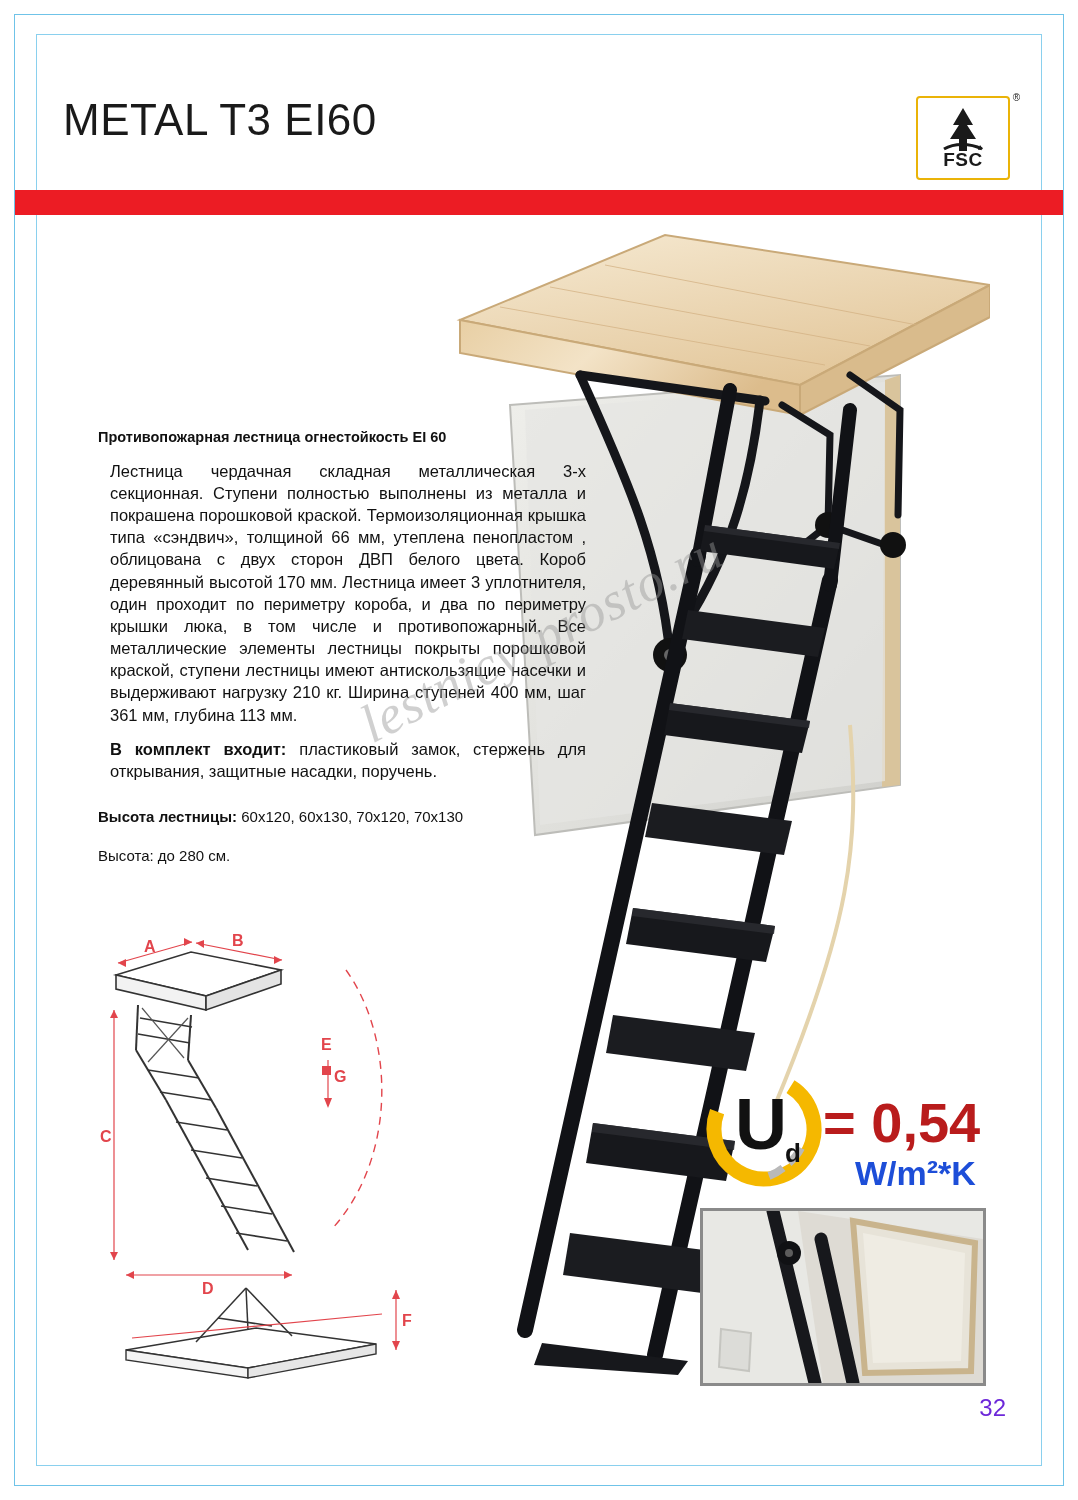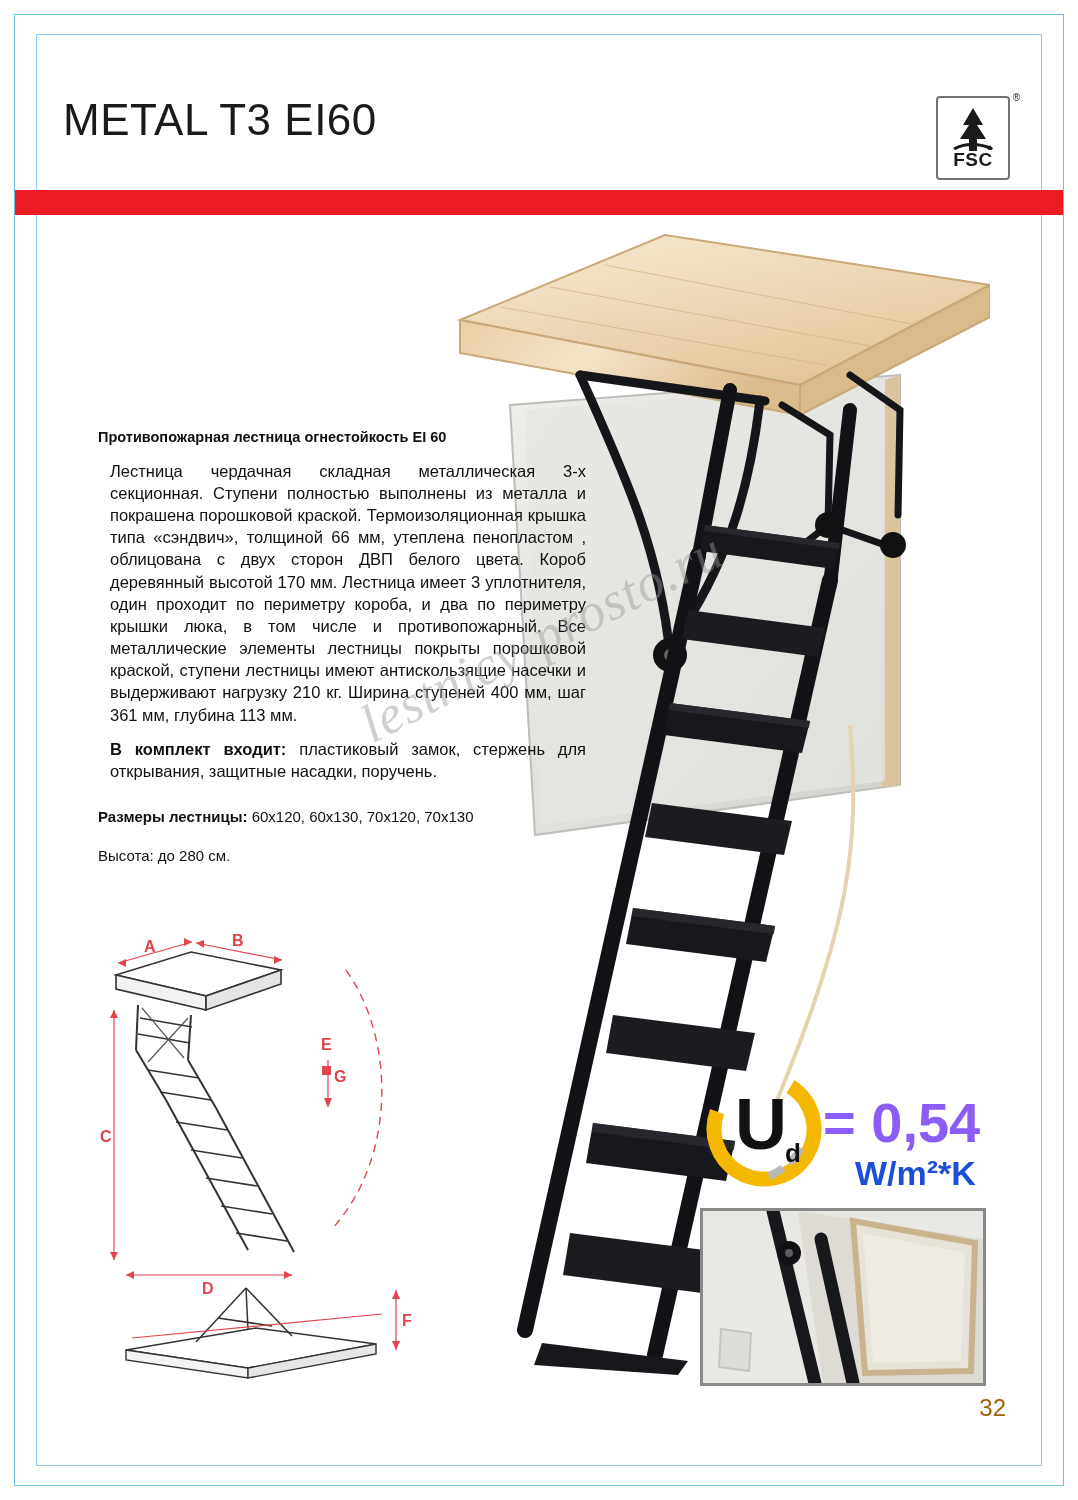--- a/index.html
+++ b/index.html
@@ -65,23 +65,23 @@
     width: 1048px;
     height: 25px;
     background: #ec1c24;
   }
 
   
   .fsc-logo {
     position: absolute;
     right: 68px;
     top: 96px;
-    width: 74px;
+    width: 94px;
     height: 84px;
-    border: 2px solid #737373;
+    border: 2px solid #eab308;
     border-radius: 4px;
     box-sizing: border-box;
     background: #ffffff;
   }
   .fsc-tree {
     position: absolute;
     left: 50%;
     top: 7px;
     transform: translateX(-50%);
   }
@@ -202,21 +202,21 @@
     font-size: 26px;
     font-weight: bold;
     color: #111;
   }
   .u-eq {
     position: absolute;
     left: 118px;
     top: 20px;
     font-size: 56px;
     font-weight: bold;
-    color: #8b5cf6;
+    color: #b91c1c;
     white-space: nowrap;
   }
   .u-units {
     position: absolute;
     left: 150px;
     top: 84px;
     font-size: 34px;
     font-weight: bold;
     color: #1d4ed8;
     white-space: nowrap;
@@ -243,21 +243,21 @@
     width: 330px;
     height: 450px;
   }
 
   
   .page-num {
     position: absolute;
     right: 72px;
     bottom: 78px;
     font-size: 24px;
-    color: #a16207;
+    color: #6d28d9;
   }
 </style>
 </head>
 <body>
 
 <div class="page">
 
   <div class="frame-outer"></div>
   <div class="frame-inner"></div>
 
@@ -358,21 +358,21 @@
   </div>
 
   <div class="text-col">
     <p class="lead">Противопожарная лестница огнестойкость EI 60</p>
     <p class="para">Лестница чердачная складная металлическая 3-х секционная. Ступени полностью выполнены из металла и покрашена порошковой краской. Термоизоляционная крышка типа «сэндвич», толщиной 66 мм, утеплена пенопластом , облицована с двух сторон ДВП белого цвета. Короб деревянный высотой 170 мм. Лестница имеет 3 уплотнителя, один проходит по периметру короба, и два по периметру крышки люка, в том числе и противопожарный. Все металлические элементы лестницы покрыты порошковой краской, ступени лестницы имеют антискользящие насечки и выдерживают нагрузку 210 кг. Ширина ступеней 400 мм, шаг 361 мм, глубина 113 мм.</p>
     <p class="para" style="margin-top:0;">
       <b>В комплект входит:</b><span> пластиковый замок, стержень для открывания, защитные насадки, поручень.</span>
     </p>
 
     <div class="spec-block">
-      <span class="lbl">Размеры лестницы:</span><span> 60х120, 60х130, 70х120, 70х130</span>
+      <span class="lbl">Высота лестницы:</span><span> 60х120, 60х130, 70х120, 70х130</span>
     </div>
 
     <div class="height-block">
       <span class="lbl">Высота:</span><span> до 280 см.</span>
     </div>
 
   </div>
 
   <div class="watermark">lestnicy-prosto.ru</div>
 

